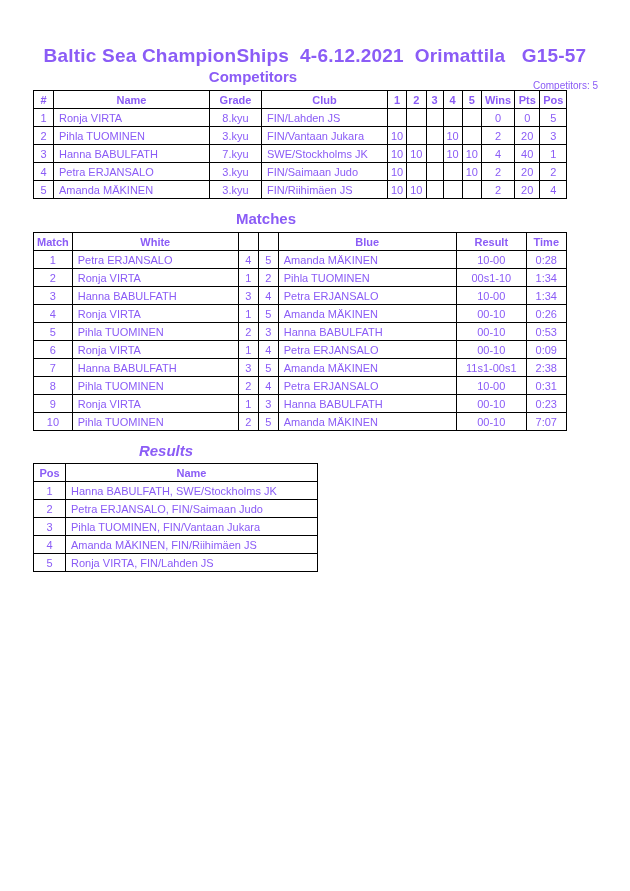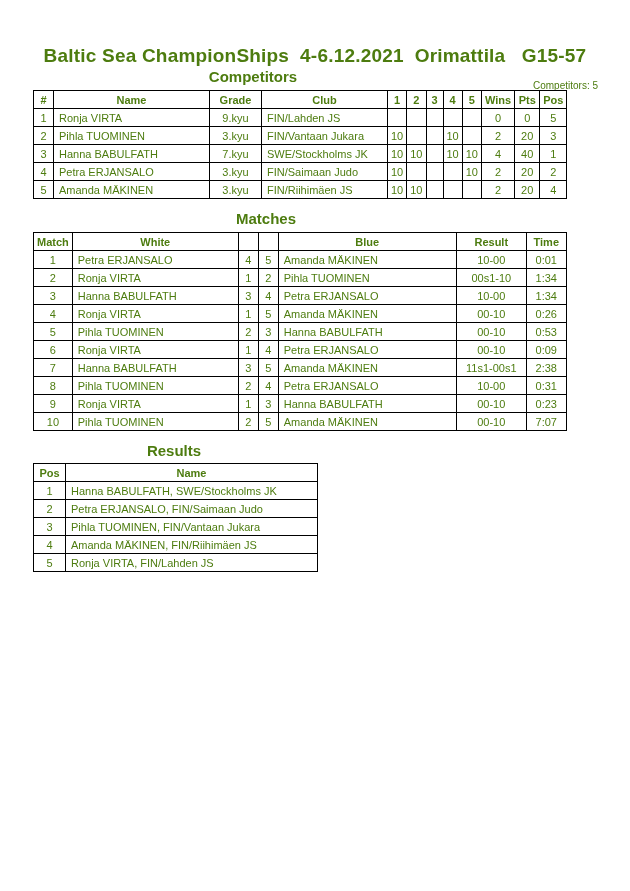--- a/index.html
+++ b/index.html
@@ -1,21 +1,21 @@
 <!DOCTYPE html>
 <html><head>
 <meta charset="utf-8">
 <style>
   html, body { margin: 0; padding: 0; background: #fff; }
   .page {
     position: relative;
     width: 630px;
     height: 720px;
     background: #ffffff;
-    color: #4d7c0f;
+    color: #8b5cf6;
     font-family: "Liberation Sans", sans-serif;
     overflow: hidden;
   }
   .title {
     position: absolute;
     top: 45px;
     left: 0;
     width: 630px;
     text-align: center;
     font-size: 19px;
@@ -25,21 +25,21 @@
   }
   .section-heading {
     position: absolute;
     font-size: 15px;
     font-weight: bold;
     transform: translateX(-50%);
     white-space: nowrap;
   }
   #competitors-heading { top: 68px; left: 253px; }
   #matches-heading     { top: 210px; left: 266px; }
-  #results-heading     { top: 442px; left: 174px; }
+  #results-heading     { top: 442px; left: 166px; font-style: italic; }
   .count-label {
     position: absolute;
     top: 80px;
     right: 32px;
     font-size: 10px;
     white-space: nowrap;
   }
   table {
     position: absolute;
     border-collapse: collapse;
@@ -104,21 +104,21 @@
         <th>5</th>
         <th>Wins</th>
         <th>Pts</th>
         <th>Pos</th>
       </tr>
     </thead>
     <tbody id="competitors-body">
         <tr>
           <td class="comp-num">1</td>
           <td class="comp-name">Ronja VIRTA</td>
-          <td class="comp-grade">9.kyu</td>
+          <td class="comp-grade">8.kyu</td>
           <td class="comp-club">FIN/Lahden JS</td>
           <td class="comp-r1"></td>
           <td class="comp-r2"></td>
           <td class="comp-r3"></td>
           <td class="comp-r4"></td>
           <td class="comp-r5"></td>
           <td class="comp-wins">0</td>
           <td class="comp-pts">0</td>
           <td class="comp-pos">5</td>
         </tr>
@@ -205,21 +205,21 @@
       </tr>
     </thead>
     <tbody id="matches-body">
         <tr>
           <td class="match-num">1</td>
           <td class="match-white">Petra ERJANSALO</td>
           <td class="match-wnum">4</td>
           <td class="match-bnum">5</td>
           <td class="match-blue">Amanda MÄKINEN</td>
           <td class="match-result">10-00</td>
-          <td class="match-time">0:01</td>
+          <td class="match-time">0:28</td>
         </tr>
         <tr>
           <td class="match-num">2</td>
           <td class="match-white">Ronja VIRTA</td>
           <td class="match-wnum">1</td>
           <td class="match-bnum">2</td>
           <td class="match-blue">Pihla TUOMINEN</td>
           <td class="match-result">00s1-10</td>
           <td class="match-time">1:34</td>
         </tr>

